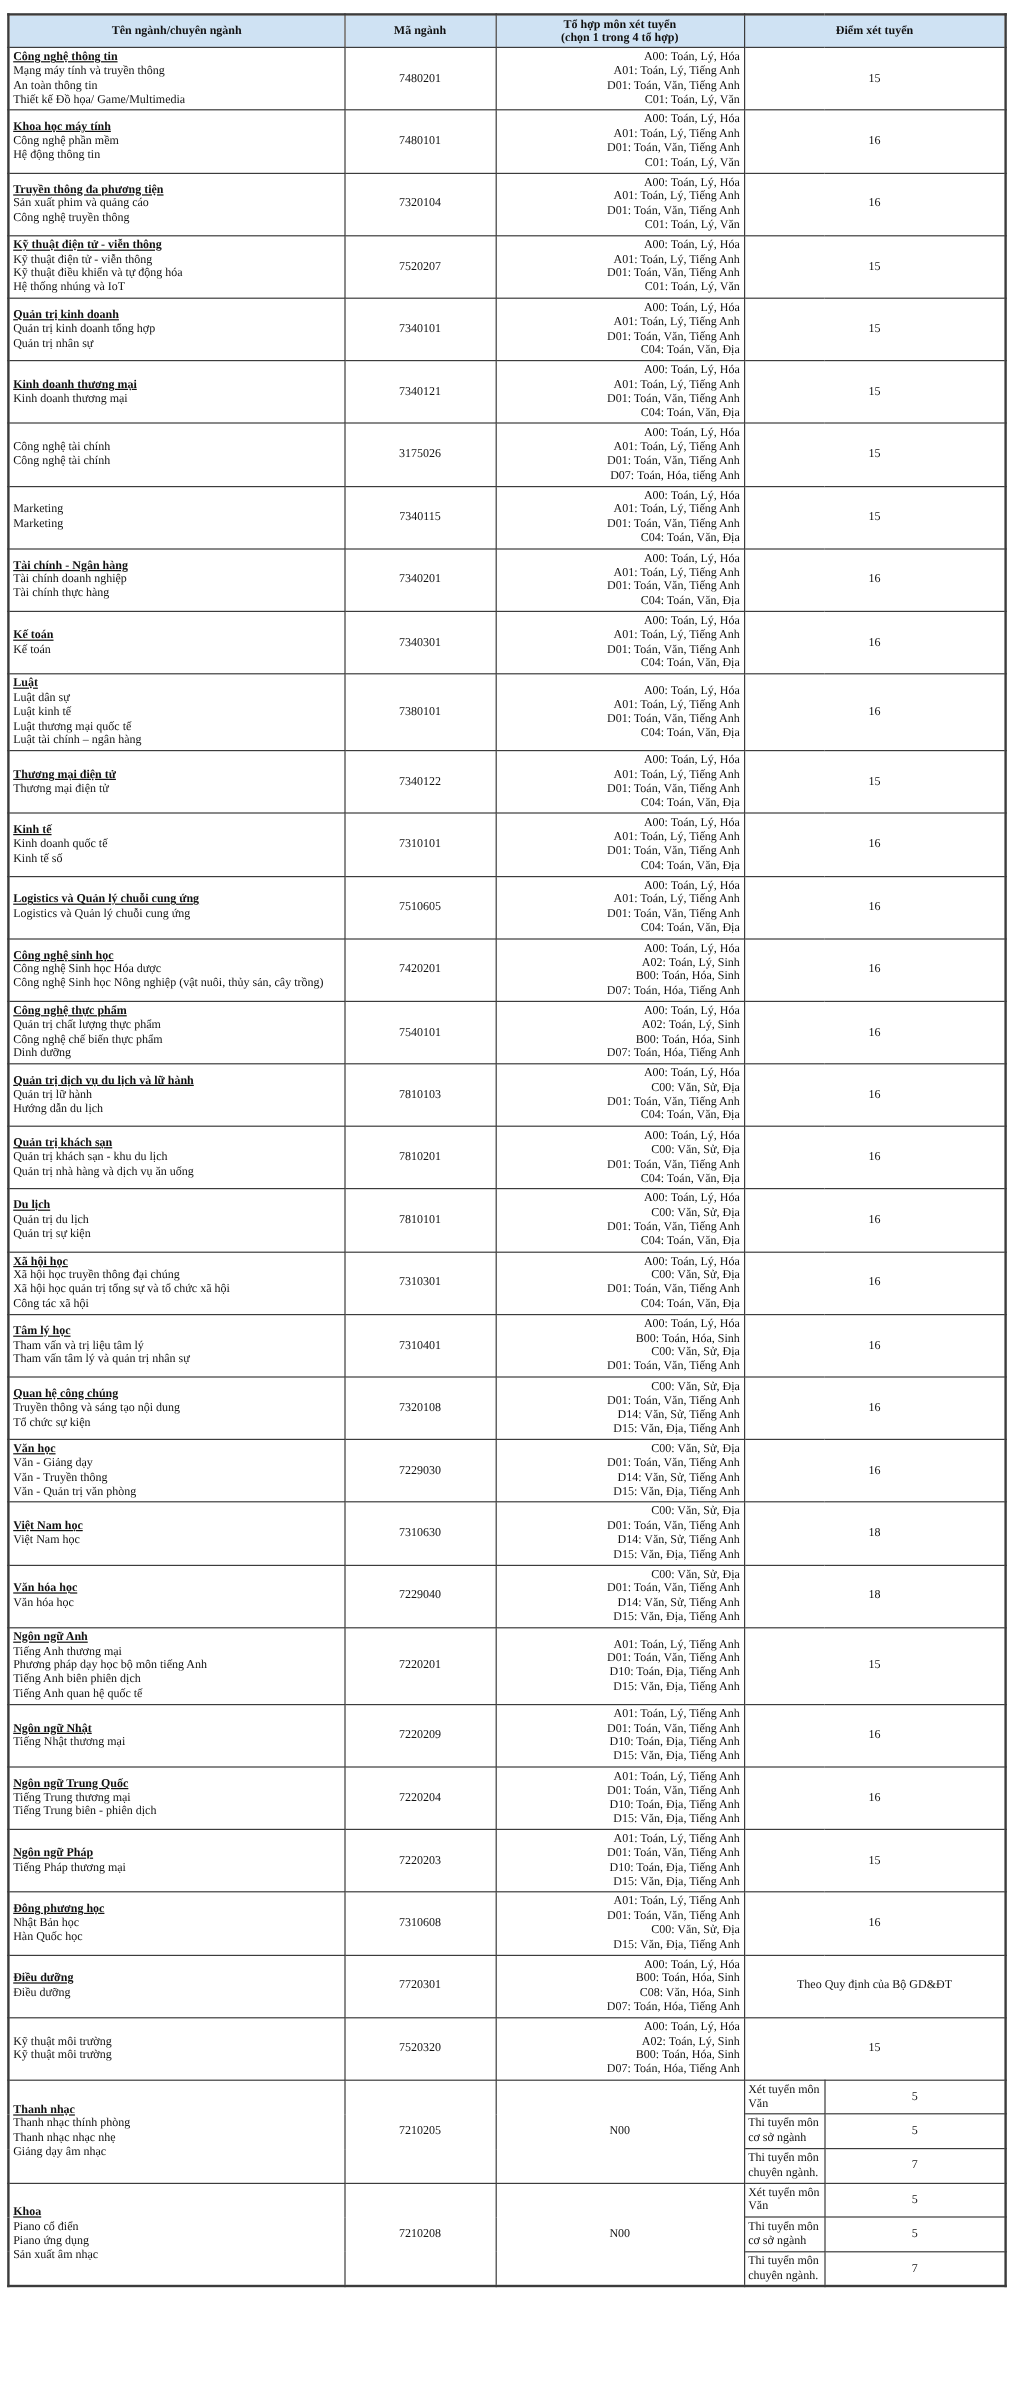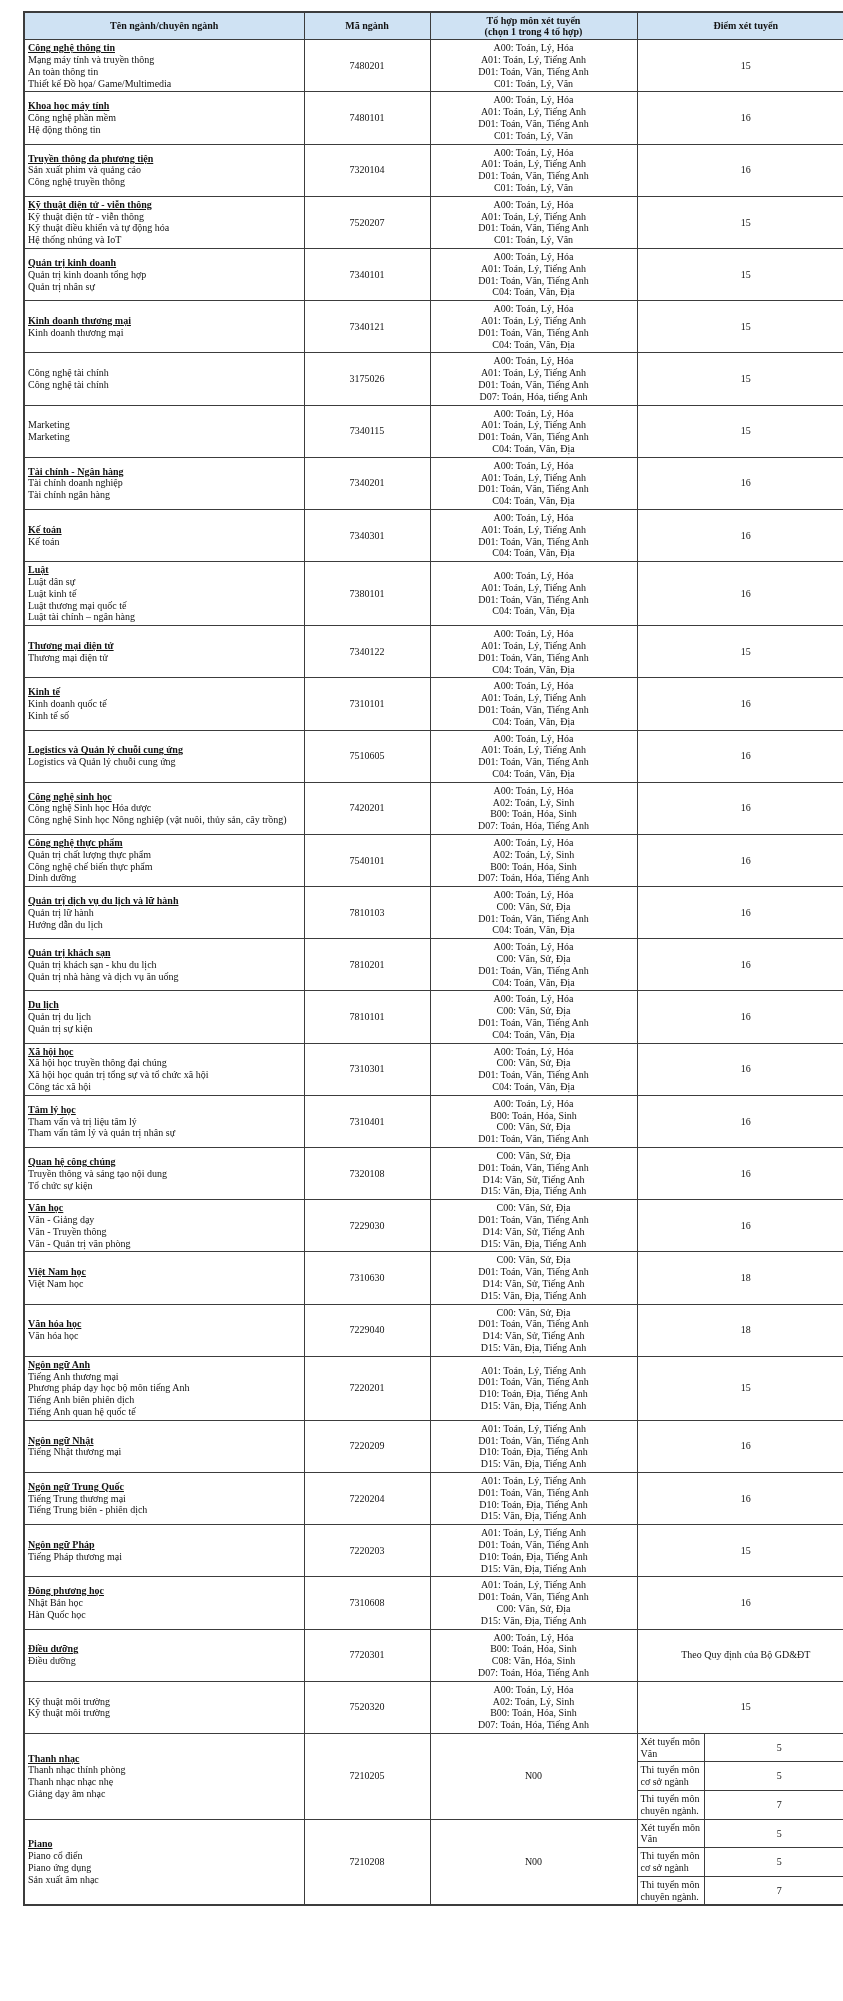--- a/index.html
+++ b/index.html
@@ -5,21 +5,21 @@
   html, body {
     margin: 0;
     padding: 0;
     background: #ffffff;
     width: 843px;
     font-family: "Liberation Serif", "DejaVu Serif", serif;
   }
   .page {
     box-sizing: border-box;
     width: 697px;
-    padding: 11px 5px 10px 23px;
+    padding: 11px 5px 10px 6px;
   }
   table.adm {
     border-collapse: collapse;
     table-layout: fixed;
     width: 831px;
     border: 2px solid #3c3c3c;
     color: #121212;
   }
   table.adm th, table.adm td {
     border: 1px solid #3c3c3c;
@@ -39,21 +39,21 @@
   }
   .hdr-note {
     font-size: 10px;
     font-weight: bold;
     line-height: 10.5px;
   }
   td.cell-major { text-align: left; padding-left: 4px; }
   td.cell-major div { white-space: normal; }
   .t-bold { font-weight: bold; text-decoration: underline; }
   td.cell-code { text-align: center; }
-  td.cell-combos { text-align: center; padding-left: 5px; }
+  td.cell-combos { text-align: right; padding-left: 5px; }
   td.cell-combo-code { text-align: center; padding-left: 6px; }
   td.cell-score { text-align: center; }
   td.cell-crit-label { text-align: left; padding: 2px 2px 2px 3px; }
   td.cell-crit-score { text-align: center; }
 </style>
 </head>
 <body>
 
 <div class="page">
   <table class="adm">
@@ -192,21 +192,21 @@
             <div>A01: Toán, Lý, Tiếng Anh</div>
             <div>D01: Toán, Văn, Tiếng Anh</div>
             <div>C04: Toán, Văn, Địa</div>
           </td>
           <td class="cell-score" colspan="2">15</td>
         </tr>
         <tr>
           <td class="cell-major">
             <div class="t-bold">Tài chính - Ngân hàng</div>
             <div>Tài chính doanh nghiệp</div>
-            <div>Tài chính ngân hàng</div>
+            <div>Tài chính thực hàng</div>
           </td>
           <td class="cell-code">7340201</td>
           <td class="cell-combos">
             <div>A00: Toán, Lý, Hóa</div>
             <div>A01: Toán, Lý, Tiếng Anh</div>
             <div>D01: Toán, Văn, Tiếng Anh</div>
             <div>C04: Toán, Văn, Địa</div>
           </td>
           <td class="cell-score" colspan="2">16</td>
         </tr>
@@ -568,21 +568,21 @@
         <tr>
           <td class="cell-crit-label">Thi tuyển môn cơ sở ngành</td>
           <td class="cell-crit-score">5</td>
         </tr>
         <tr>
           <td class="cell-crit-label">Thi tuyển môn chuyên ngành.</td>
           <td class="cell-crit-score">7</td>
         </tr>
         <tr>
           <td class="cell-major" rowspan="3">
-            <div class="t-bold">Piano</div>
+            <div class="t-bold">Khoa</div>
             <div>Piano cổ điển</div>
             <div>Piano ứng dụng</div>
             <div>Sản xuất âm nhạc</div>
           </td>
           <td class="cell-code" rowspan="3">7210208</td>
           <td class="cell-combo-code" rowspan="3">N00</td>
           <td class="cell-crit-label">Xét tuyển môn Văn</td>
           <td class="cell-crit-score">5</td>
         </tr>
         <tr>

